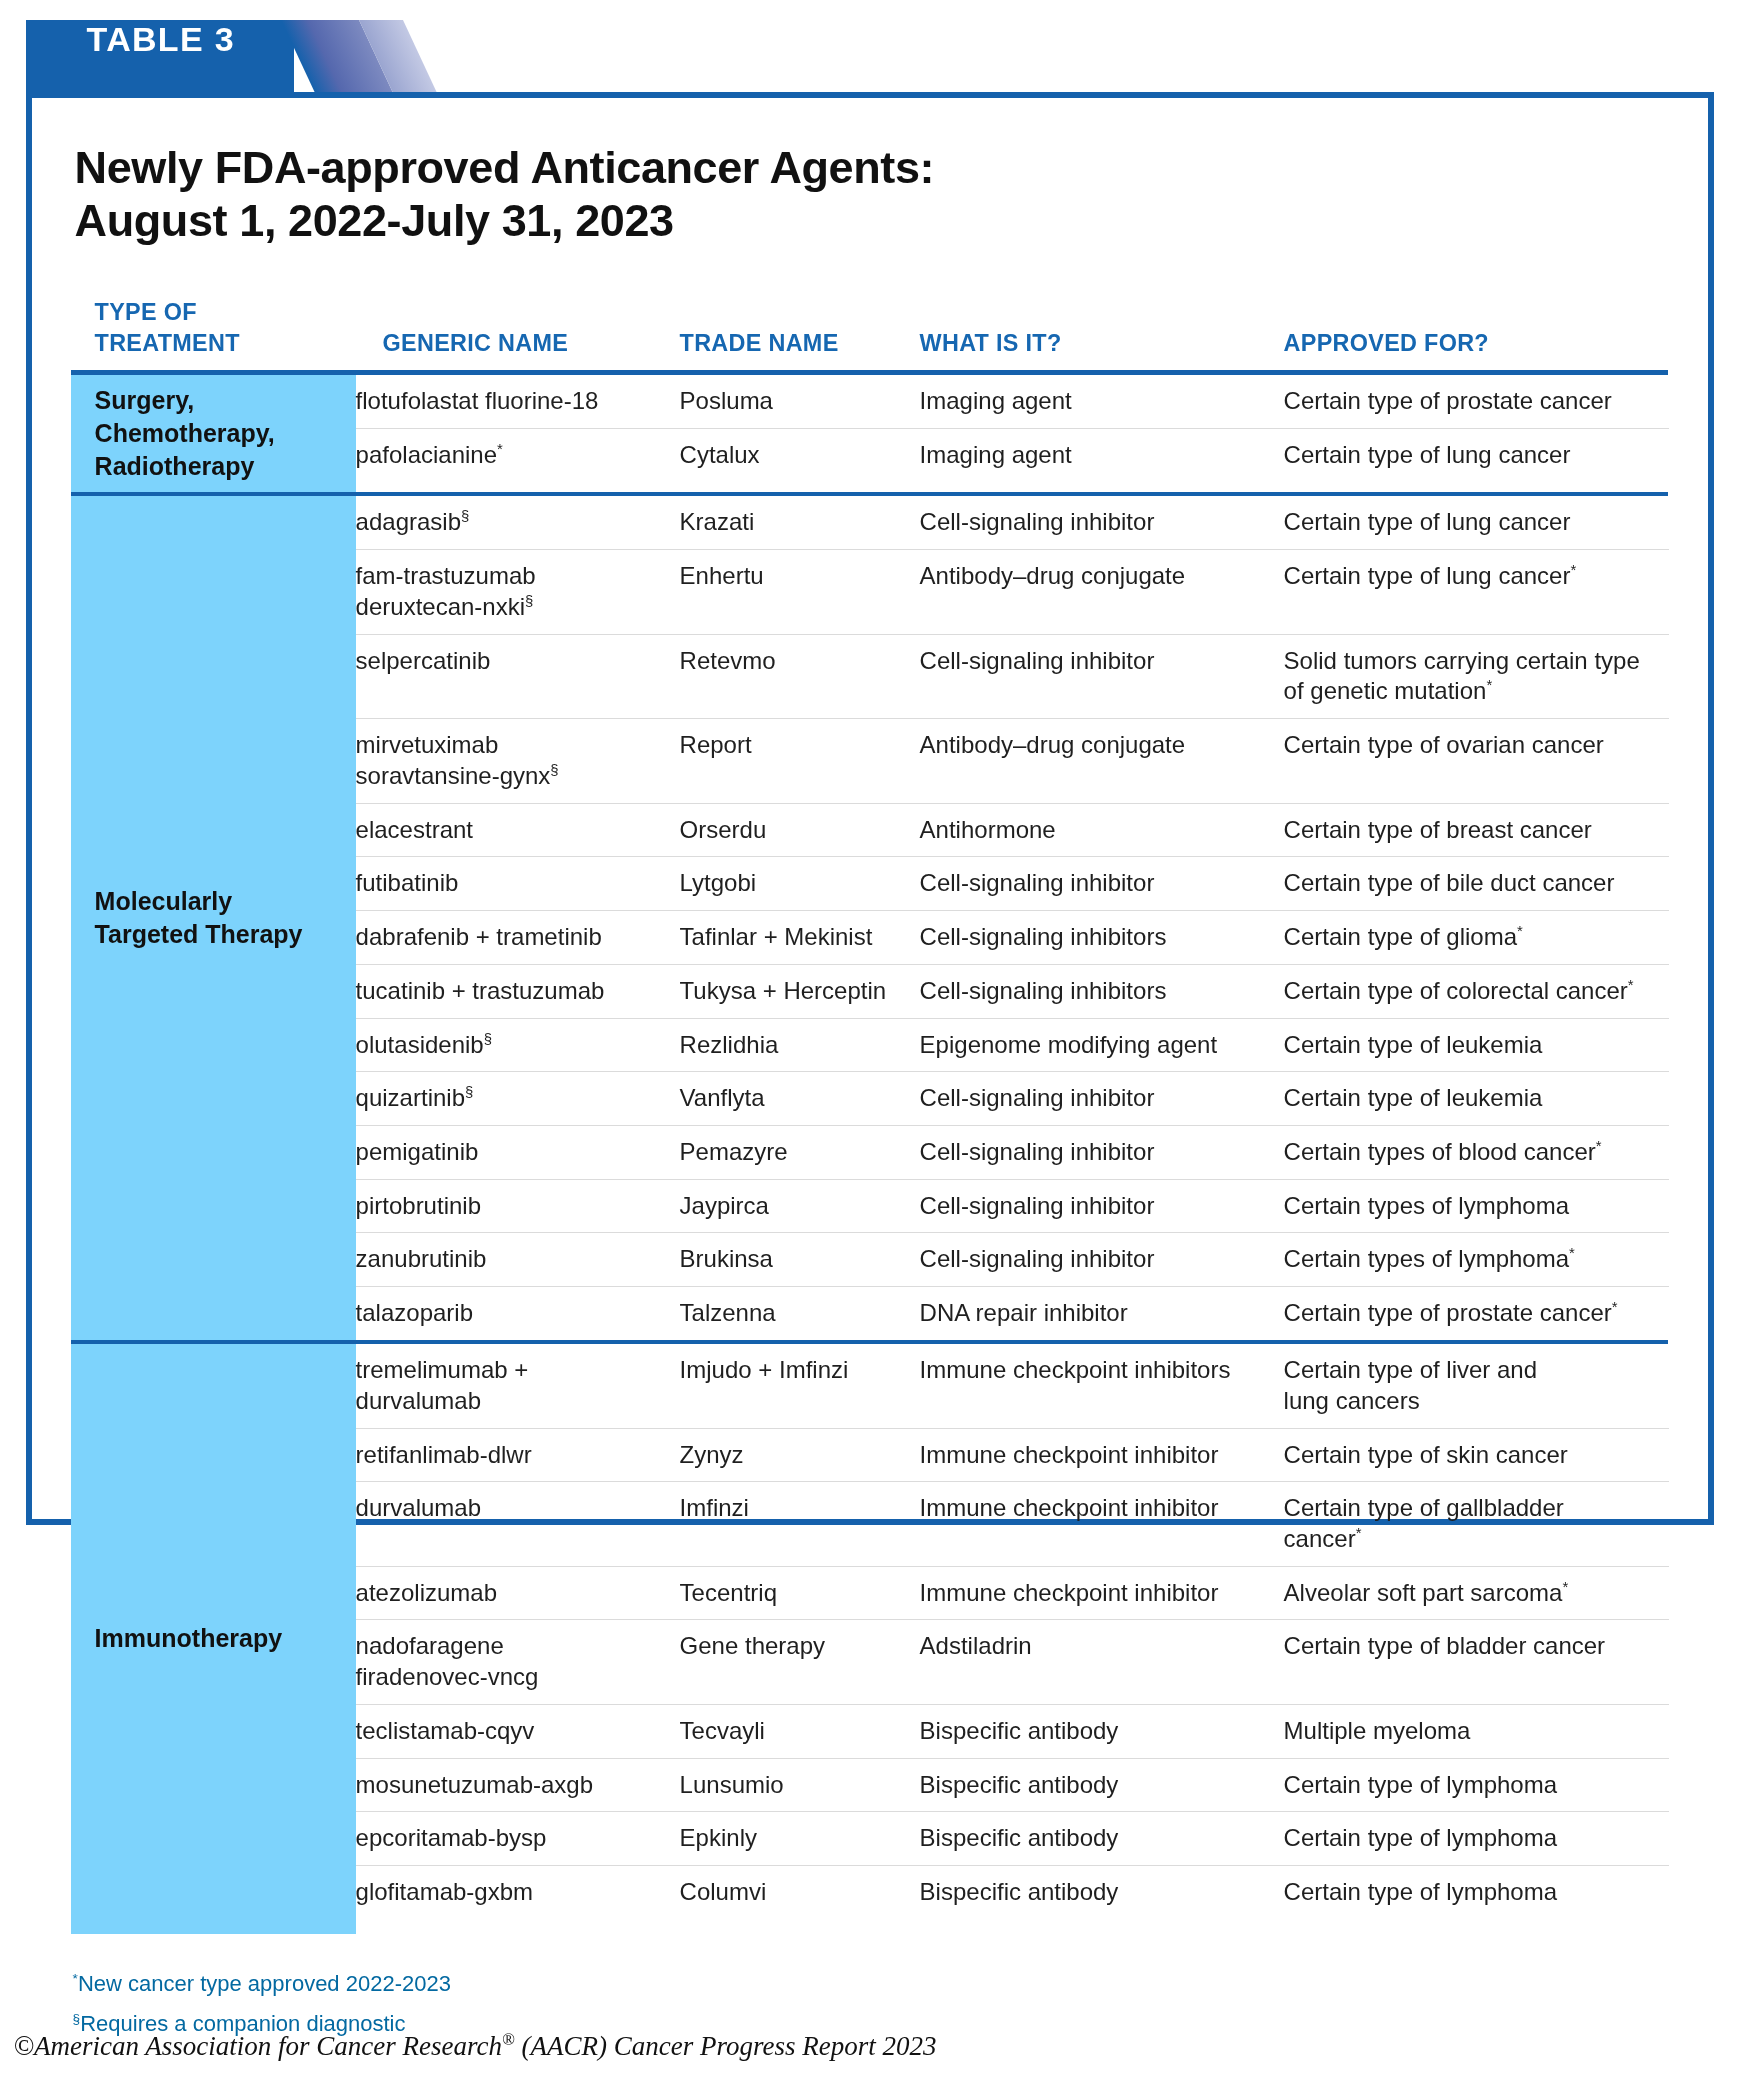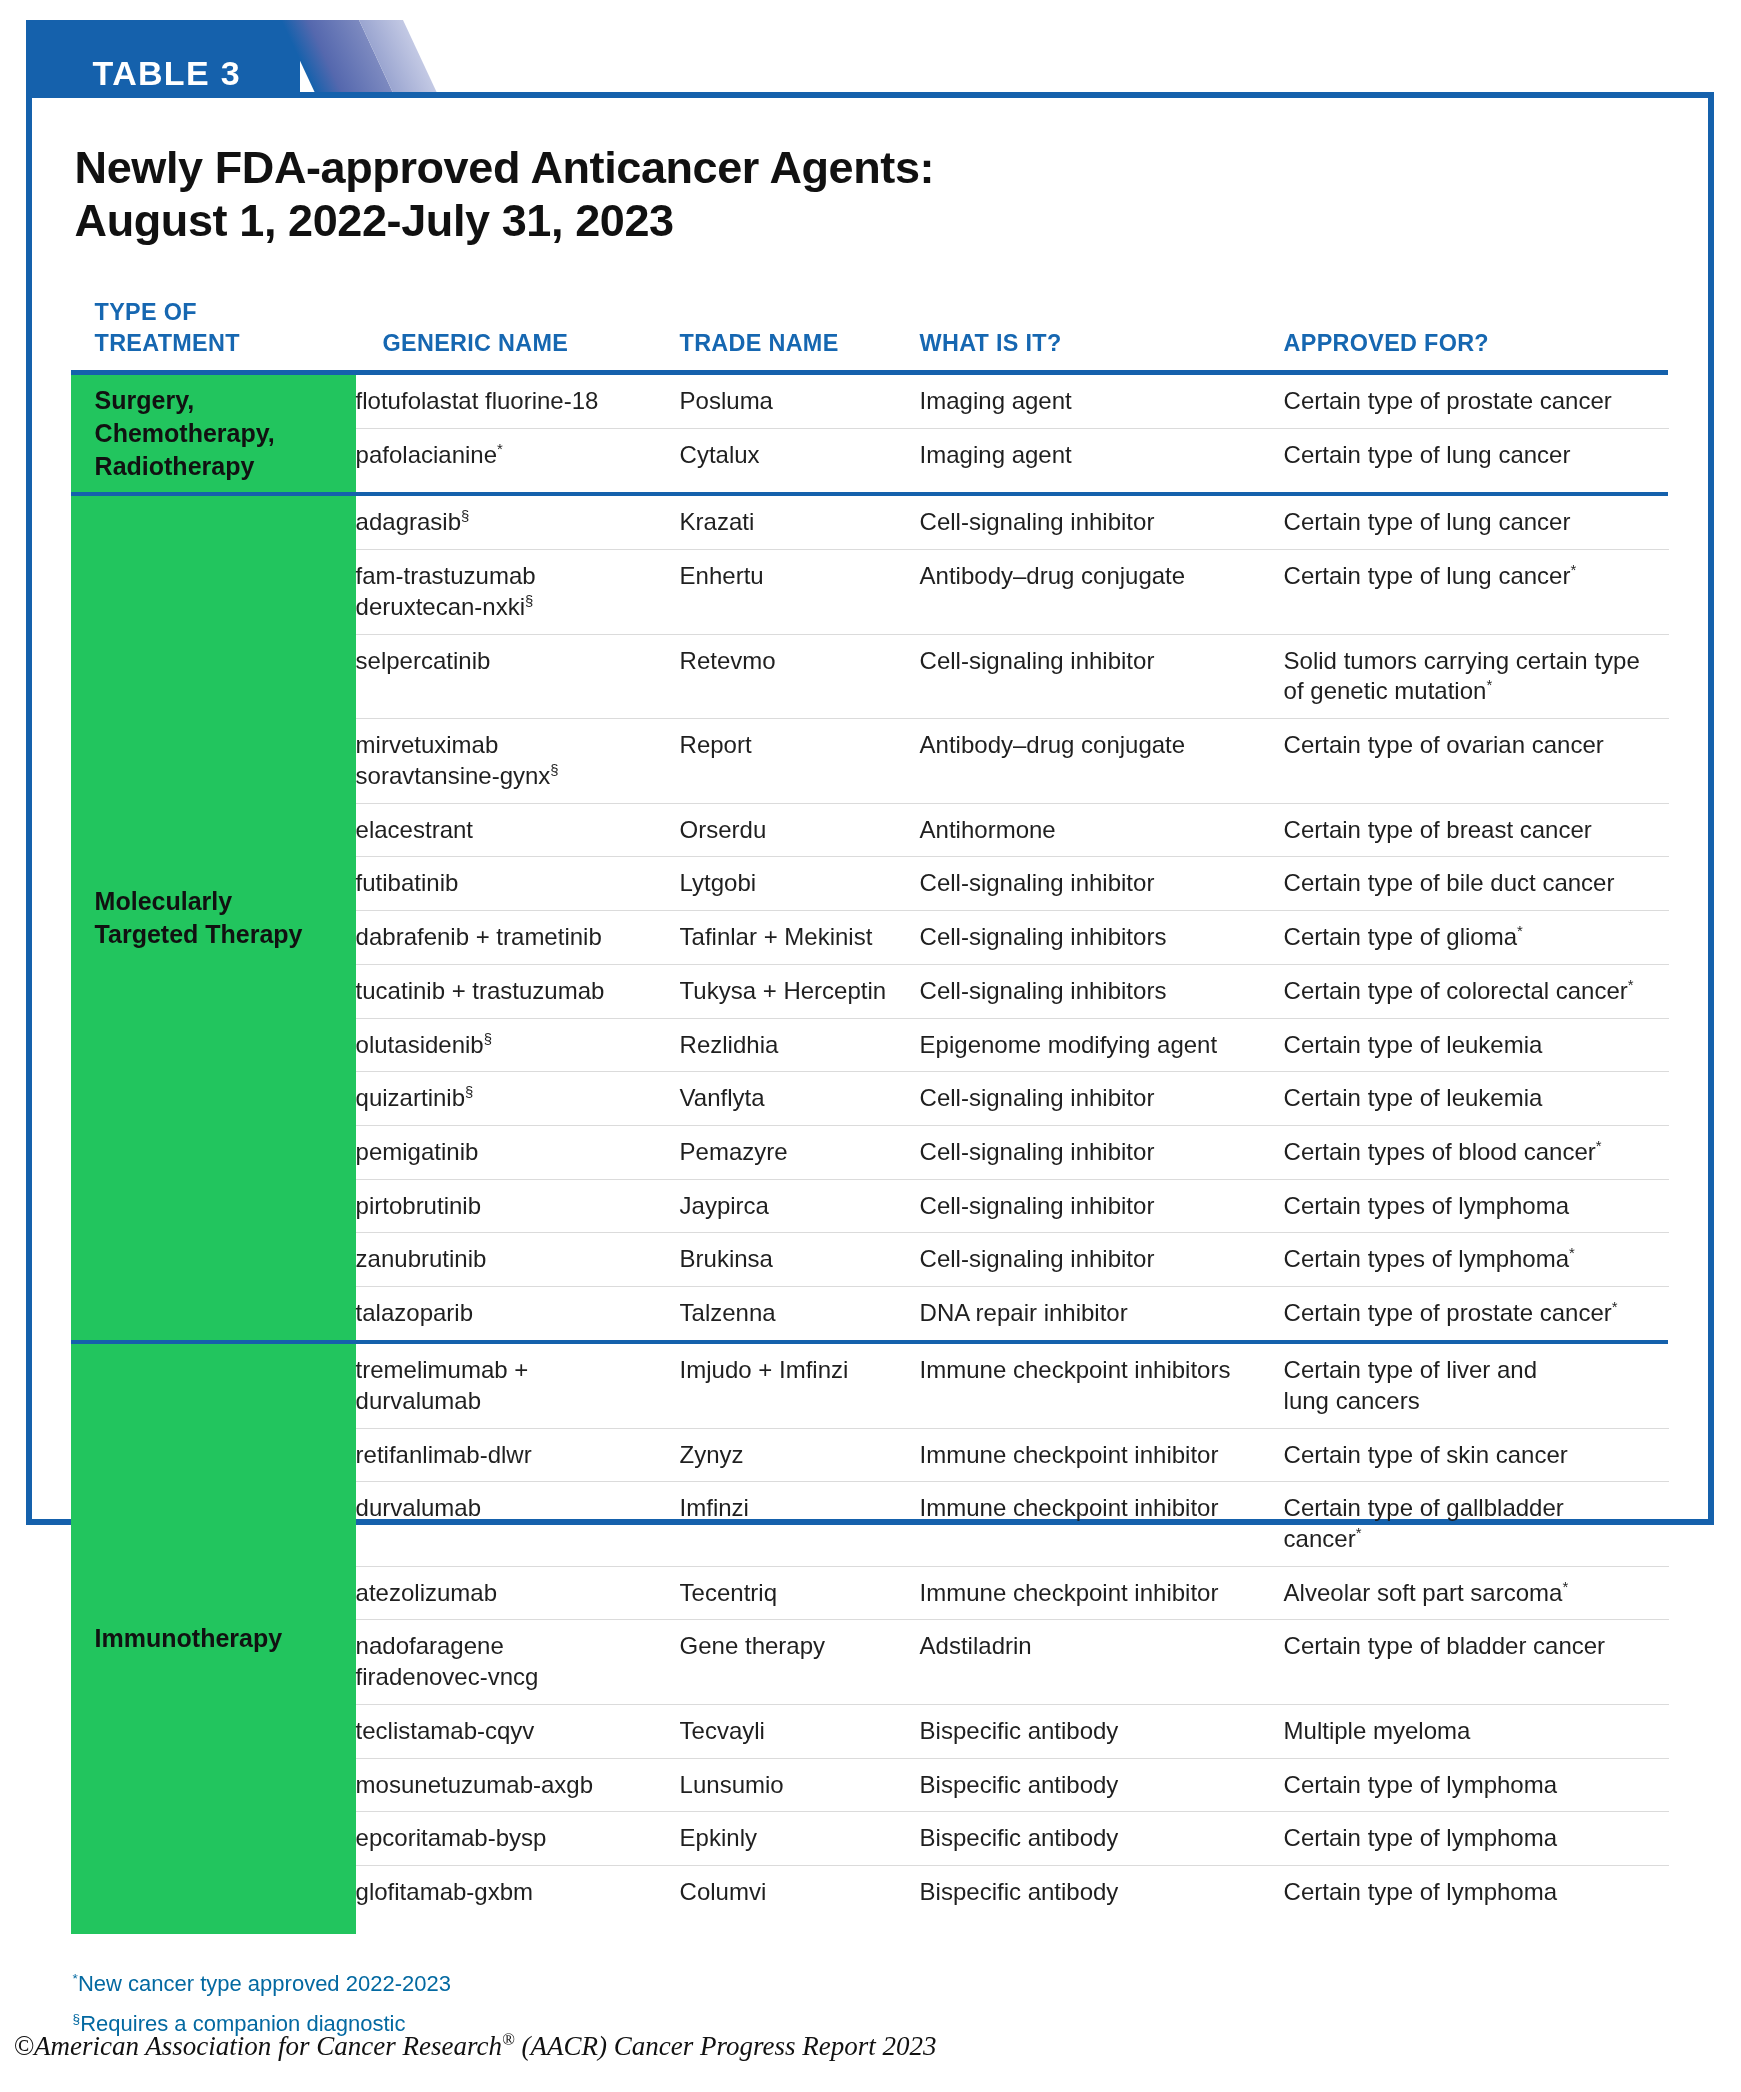--- a/index.html
+++ b/index.html
@@ -4,21 +4,21 @@
 <style>
   html,body{margin:0;padding:0;background:#ffffff;}
   body{
     width:1741px;height:2092px;position:relative;overflow:hidden;
     font-family:"Liberation Sans",sans-serif;color:#1f1f1f;
     -webkit-font-smoothing:antialiased;
   }
   
   .tab{
     position:absolute;left:25.6px;top:20.4px;width:268px;height:73px;
-    background:#1561ac;display:flex;align-items:flex-end;padding-left:6px;
+    background:#1561ac;display:flex;align-items:flex-start;
   }
   .tab-label{
     color:#ffffff;font-weight:800;font-size:34px;letter-spacing:1.3px;
     padding-left:61px;
   }
   .ribbon{position:absolute;top:20.4px;height:73px;transform:skewX(25deg);transform-origin:top left;}
   .ribbon-dark{
     left:281px;width:78px;
     background:linear-gradient(90deg,#1561ac 0%,#5568ae 35%,#7d8ac0 100%);
   }
@@ -44,21 +44,21 @@
   .th{
     color:#1667b1;font-weight:800;font-size:23.4px;letter-spacing:0.3px;
     white-space:pre-line;line-height:1.3;padding-bottom:12px;
   }
   .th.c0{padding-left:24px;}
   .th.c1{padding-left:27px;}
   .rule-blue{height:5.1px;background:#1561ac;}
   .rule-blue.thin{height:4.3px;}
   .section{display:flex;}
   .sec-label{
-    width:285px;flex:0 0 285px;background:#22c55e;
+    width:285px;flex:0 0 285px;background:#7dd3fc;
     display:flex;align-items:center;
   }
   .sec-label span{
     display:block;padding:8.5px 13.6px 8.5px 24px;font-weight:700;font-size:25px;
     line-height:1.33;color:#111111;white-space:pre-line;
   }
   .sec-rows{flex:1 1 auto;display:flex;flex-direction:column;}
   .row{
     display:grid;grid-template-columns:324px 240px 364px 385px;
     min-height:53px;box-sizing:border-box;padding-top:11px;padding-bottom:11px;

